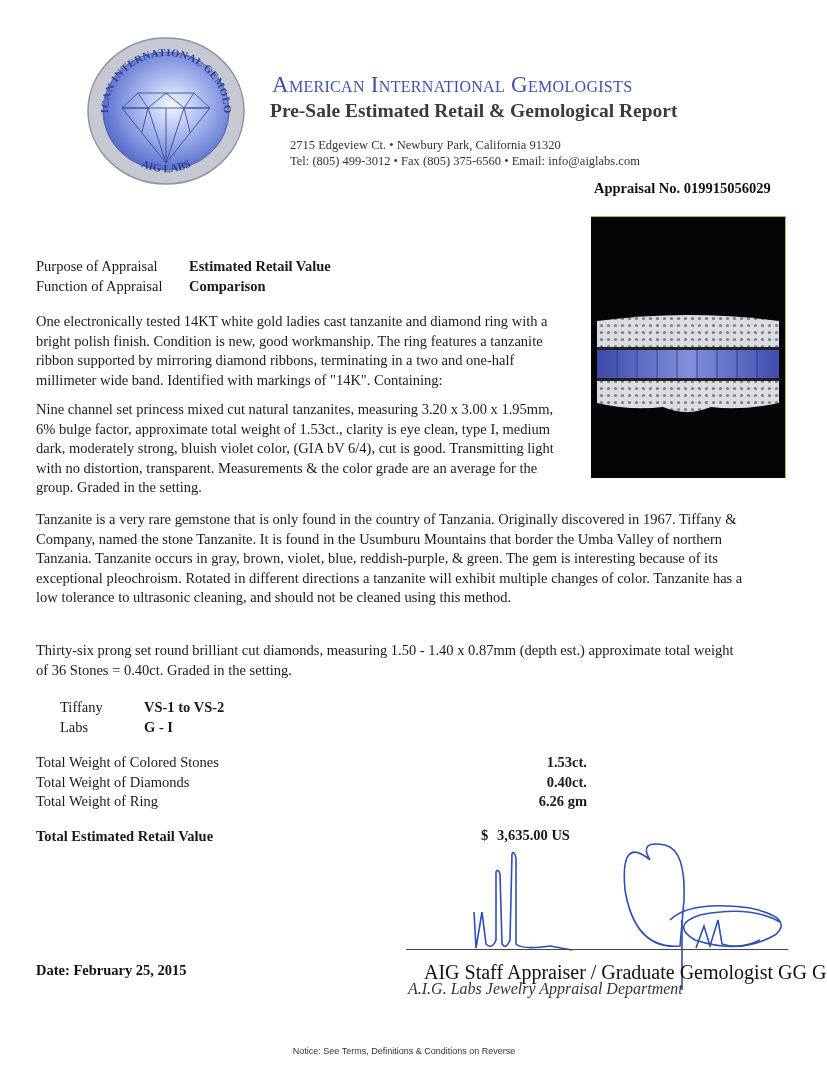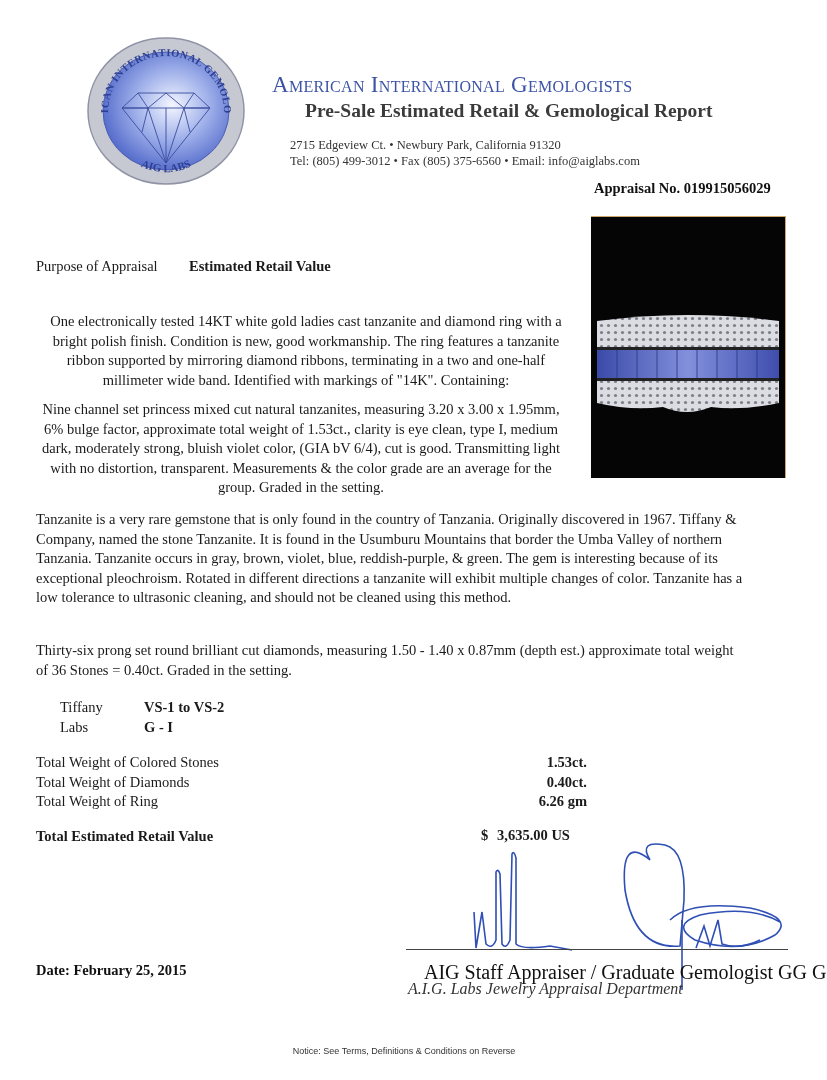--- a/index.html
+++ b/index.html
@@ -3,29 +3,29 @@
 <meta charset="utf-8">
 <style>
   html, body { margin: 0; padding: 0; background: #ffffff; }
   body { width: 827px; height: 1080px; position: relative; overflow: hidden;
          font-family: "Liberation Serif", "DejaVu Serif", serif; color: #111; }
   .abs { position: absolute; }
   .logo { left: 86px; top: 36px; width: 160px; height: 150px; }
   .org-title { left: 272px; top: 72px; font-size: 23px; color: #3c53a6; letter-spacing: 0.3px;
                font-variant: small-caps; white-space: nowrap; }
   .report-title { left: 270px; top: 100px; font-size: 19.5px; font-weight: bold; color: #3b3b3b;
-                  white-space: nowrap; margin-left: 35px; }
+                  white-space: nowrap; }
   .addr { left: 290px; top: 137px; width: 400px; text-align: left; font-size: 12.5px; color: #333; line-height: 16px; }
   .appraisal-no { left: 594px; top: 180px; font-size: 14.5px; font-weight: bold; white-space: nowrap; }
   .photo { left: 591px; top: 216px; width: 195px; height: 262px; background: #050505;
            border-top: 1px solid #caa66a; border-right: 1px solid #caa66a; box-sizing: border-box; }
   .text { font-size: 14.5px; line-height: 19.5px; color: #1a1a1a; }
   .kv-label { display: inline-block; width: 153px; }
   .bold { font-weight: bold; }
-  .para { left: 36px; width: 550px; text-align: center; }
+  .para { left: 36px; width: 550px; }
   .wide { left: 36px; width: 745px; }
   .sub-kv { left: 60px; }
   .sub-kv .kv-label { width: 84px; }
   .tot-label { left: 36px; }
   .tot-val { left: 440px; width: 147px; text-align: right; font-weight: bold; }
   .sig-line { left: 406px; top: 949px; width: 382px; height: 1px; background: #444; }
   .sig-title { left: 424px; top: 961px; font-size: 20px; font-weight: normal; white-space: nowrap; }
   .sig-dept { left: 408px; top: 980px; font-size: 16px; font-style: italic; color: #333; white-space: nowrap; }
   .date { left: 36px; top: 962px; font-size: 14.5px; font-weight: bold; }
   .notice { left: 0; width: 808px; top: 1046px; text-align: center; font-family: "Liberation Sans", "DejaVu Sans", sans-serif;
@@ -102,20 +102,23 @@
     </g>
     <rect x="6" y="161" width="182" height="3" fill="#222"></rect>
     <path d="M6 164 L 188 164 L 188 186 Q 150 194 120 190 Q 96 200 72 190 Q 40 194 6 186 Z" fill="url(#pave)"></path>
   </svg>
 </div>
 
 <div class="abs text" style="left:36px; top:257px;">
   <div>
     <span class="kv-label">Purpose of Appraisal</span><span class="bold">Estimated Retail Value</span>
   </div>
+  <div>
+    <span class="kv-label">Function of Appraisal</span><span class="bold">Comparison</span>
+  </div>
 </div>
 
 <div class="abs text para" style="top:312px; width:540px;">One electronically tested 14KT white gold ladies cast tanzanite and diamond ring with a bright polish finish. Condition is new, good workmanship.  The ring features a tanzanite ribbon supported by mirroring diamond ribbons, terminating in a two and one-half millimeter wide band. Identified with markings of "14K".  Containing:</div>
 <div class="abs text para" style="top:400px; width:530px;">Nine channel set princess mixed cut natural tanzanites, measuring 3.20 x 3.00 x 1.95mm,  6% bulge factor, approximate total weight of 1.53ct., clarity is eye clean, type I, medium dark, moderately strong, bluish violet color, (GIA bV 6/4), cut is good.    Transmitting light with no distortion, transparent. Measurements &amp; the color grade are an average for the group. Graded in the setting.</div>
 <div class="abs text wide" style="top:510px; width:720px;">Tanzanite is a very rare gemstone that is only found in the country of Tanzania. Originally discovered in 1967. Tiffany &amp; Company, named the stone Tanzanite. It is found in the Usumburu Mountains that border the Umba Valley of northern Tanzania. Tanzanite occurs in gray, brown, violet, blue, reddish-purple, &amp; green. The gem is interesting because of its exceptional pleochroism. Rotated in different directions a tanzanite will exhibit multiple changes of color. Tanzanite has a low tolerance to ultrasonic cleaning, and should not be cleaned using this method.</div>
 <div class="abs text wide" style="top:641px; width:700px;">Thirty-six prong set round brilliant cut diamonds, measuring 1.50 - 1.40 x 0.87mm (depth est.) approximate total weight of 36 Stones = 0.40ct.  Graded in the setting.</div>
 
 <div class="abs text sub-kv" style="top:698px;">
   <div>
     <span class="kv-label">Tiffany</span><span class="bold">VS-1 to VS-2</span>

